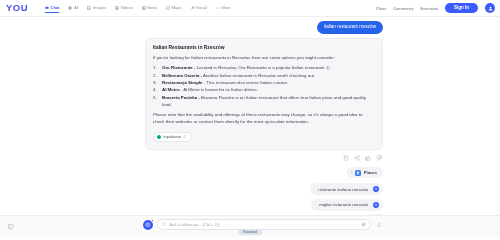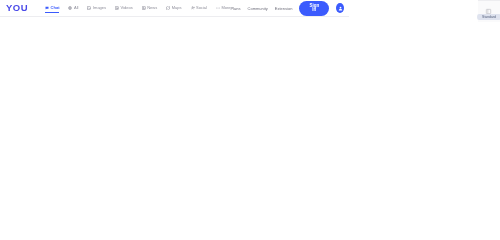--- a/index.html
+++ b/index.html
@@ -3,21 +3,21 @@
 <meta charset="utf-8">
 <title>You.com Chat</title>
 <style>
   * { box-sizing: border-box; margin: 0; padding: 0; }
   html, body {
     width: 500px; height: 237px;
     font-family: "Liberation Sans", sans-serif;
     background: #ffffff;
     overflow: hidden;
   }
-  .app { width: 500px; height: 237px; position: relative; display: flex; background:#fff; }
+  .app { width: 500px; height: 237px; position: relative; display: flex; flex-direction: column; background:#fff; }
 
   
   .topbar {
     height: 17px; flex: 0 0 17px;
     display: flex; align-items: center;
     padding: 0 5px 0 6px;
     background: #fff;
     border-bottom: 1px solid #ededf0;
     position: relative;
   }

